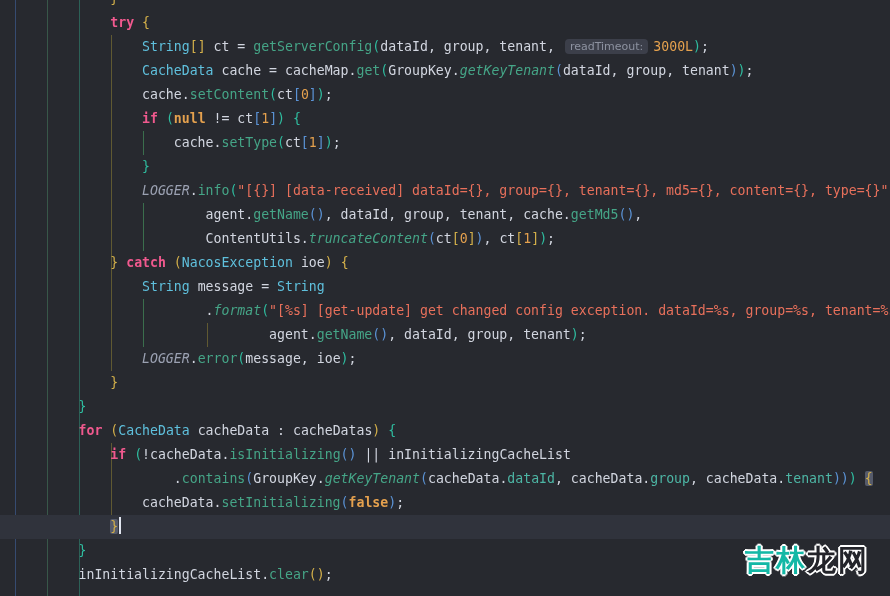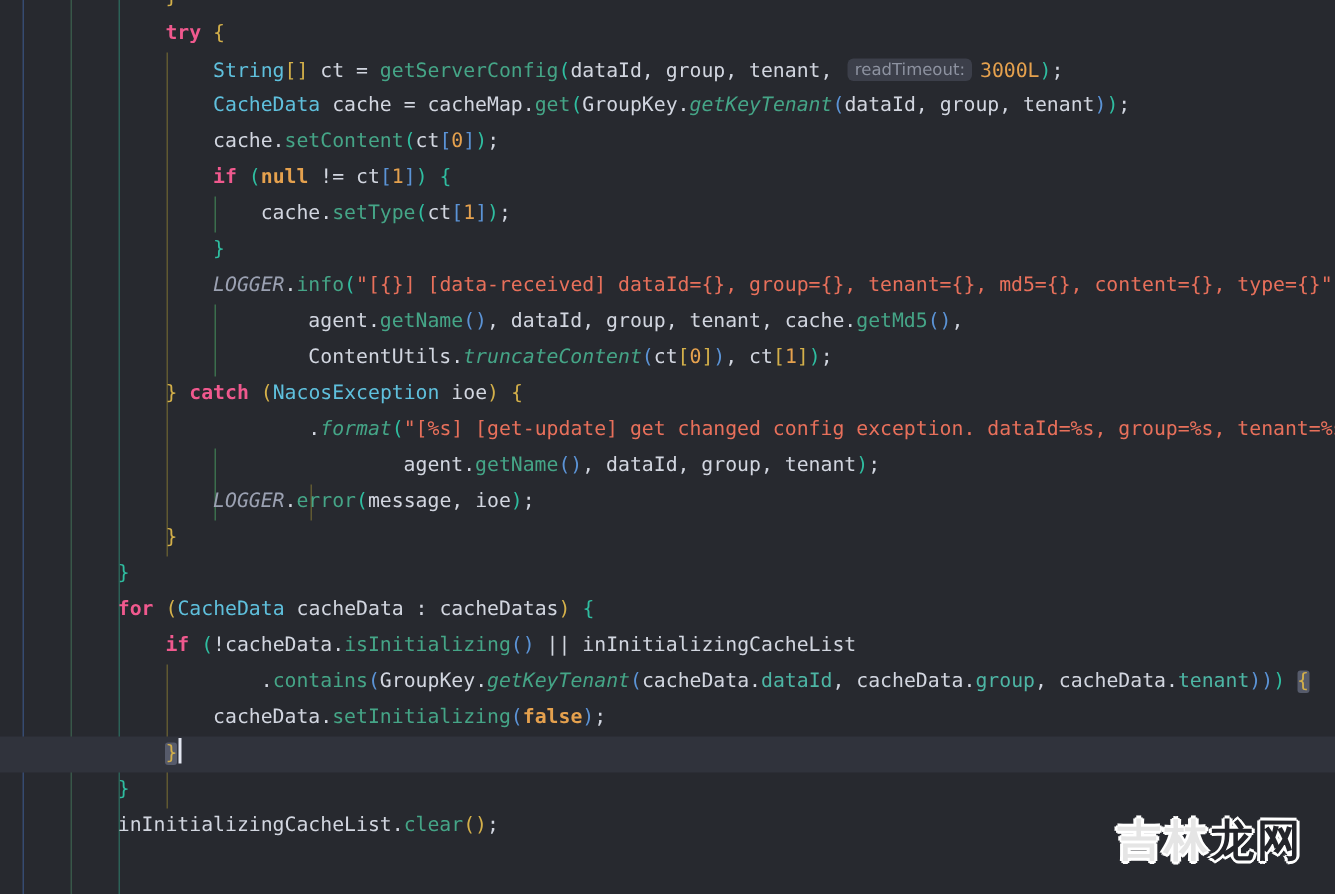--- a/index.html
+++ b/index.html
@@ -63,29 +63,30 @@
       <div class="code-line"><span style="color: rgb(210, 214, 224);">                </span><span style="color: rgb(95, 192, 221);">String</span><span style="color: rgb(212, 176, 74);">[]</span><span style="color: rgb(210, 214, 224);"> ct = </span><span style="color: rgb(69, 165, 135);">getServerConfig</span><span style="color: rgb(47, 189, 160);">(</span><span style="color: rgb(210, 214, 224);">dataId, group, tenant, </span><span class="inlay-hint" style="color: rgb(141, 146, 160); background: rgb(60, 63, 74);">readTimeout:</span><span style="color: rgb(229, 161, 78);">3000L</span><span style="color: rgb(47, 189, 160);">)</span><span style="color: rgb(210, 214, 224);">;</span></div>
       <div class="code-line"><span style="color: rgb(210, 214, 224);">                </span><span style="color: rgb(95, 192, 221);">CacheData</span><span style="color: rgb(210, 214, 224);"> cache = cacheMap.</span><span style="color: rgb(69, 165, 135);">get</span><span style="color: rgb(47, 189, 160);">(</span><span style="color: rgb(210, 214, 224);">GroupKey.</span><span style="color: rgb(69, 165, 135); font-style: italic;">getKeyTenant</span><span style="color: rgb(91, 147, 214);">(</span><span style="color: rgb(210, 214, 224);">dataId, group, tenant</span><span style="color: rgb(91, 147, 214);">)</span><span style="color: rgb(47, 189, 160);">)</span><span style="color: rgb(210, 214, 224);">;</span></div>
       <div class="code-line"><span style="color: rgb(210, 214, 224);">                </span><span style="color: rgb(210, 214, 224);">cache.</span><span style="color: rgb(69, 165, 135);">setContent</span><span style="color: rgb(47, 189, 160);">(</span><span style="color: rgb(210, 214, 224);">ct</span><span style="color: rgb(91, 147, 214);">[</span><span style="color: rgb(229, 161, 78);">0</span><span style="color: rgb(91, 147, 214);">]</span><span style="color: rgb(47, 189, 160);">)</span><span style="color: rgb(210, 214, 224);">;</span></div>
       <div class="code-line"><span style="color: rgb(210, 214, 224);">                </span><span style="color: rgb(240, 89, 142); font-weight: bold;">if</span><span style="color: rgb(210, 214, 224);"> </span><span style="color: rgb(47, 189, 160);">(</span><span style="color: rgb(229, 161, 78); font-weight: bold;">null</span><span style="color: rgb(210, 214, 224);"> != ct</span><span style="color: rgb(91, 147, 214);">[</span><span style="color: rgb(229, 161, 78);">1</span><span style="color: rgb(91, 147, 214);">]</span><span style="color: rgb(47, 189, 160);">)</span><span style="color: rgb(210, 214, 224);"> </span><span style="color: rgb(47, 189, 160);">{</span></div>
       <div class="code-line"><span style="color: rgb(210, 214, 224);">                    </span><span style="color: rgb(210, 214, 224);">cache.</span><span style="color: rgb(69, 165, 135);">setType</span><span style="color: rgb(47, 189, 160);">(</span><span style="color: rgb(210, 214, 224);">ct</span><span style="color: rgb(91, 147, 214);">[</span><span style="color: rgb(229, 161, 78);">1</span><span style="color: rgb(91, 147, 214);">]</span><span style="color: rgb(47, 189, 160);">)</span><span style="color: rgb(210, 214, 224);">;</span></div>
       <div class="code-line"><span style="color: rgb(210, 214, 224);">                </span><span style="color: rgb(47, 189, 160);">}</span></div>
       <div class="code-line"><span style="color: rgb(210, 214, 224);">                </span><span style="color: rgb(155, 161, 178); font-style: italic;">LOGGER</span><span style="color: rgb(210, 214, 224);">.</span><span style="color: rgb(69, 165, 135);">info</span><span style="color: rgb(47, 189, 160);">(</span><span style="color: rgb(232, 112, 91);">"[{}] [data-received] dataId={}, group={}, tenant={}, md5={}, content={}, type={}"</span><span style="color: rgb(210, 214, 224);">,</span></div>
       <div class="code-line"><span style="color: rgb(210, 214, 224);">                        </span><span style="color: rgb(210, 214, 224);">agent.</span><span style="color: rgb(69, 165, 135);">getName</span><span style="color: rgb(91, 147, 214);">()</span><span style="color: rgb(210, 214, 224);">, dataId, group, tenant, cache.</span><span style="color: rgb(69, 165, 135);">getMd5</span><span style="color: rgb(91, 147, 214);">()</span><span style="color: rgb(210, 214, 224);">,</span></div>
       <div class="code-line"><span style="color: rgb(210, 214, 224);">                        </span><span style="color: rgb(210, 214, 224);">ContentUtils.</span><span style="color: rgb(69, 165, 135); font-style: italic;">truncateContent</span><span style="color: rgb(91, 147, 214);">(</span><span style="color: rgb(210, 214, 224);">ct</span><span style="color: rgb(212, 176, 74);">[</span><span style="color: rgb(229, 161, 78);">0</span><span style="color: rgb(212, 176, 74);">]</span><span style="color: rgb(91, 147, 214);">)</span><span style="color: rgb(210, 214, 224);">, ct</span><span style="color: rgb(212, 176, 74);">[</span><span style="color: rgb(229, 161, 78);">1</span><span style="color: rgb(212, 176, 74);">]</span><span style="color: rgb(47, 189, 160);">)</span><span style="color: rgb(210, 214, 224);">;</span></div>
       <div class="code-line"><span style="color: rgb(210, 214, 224);">            </span><span style="color: rgb(212, 176, 74);">}</span><span style="color: rgb(210, 214, 224);"> </span><span style="color: rgb(240, 89, 142); font-weight: bold;">catch</span><span style="color: rgb(210, 214, 224);"> </span><span style="color: rgb(212, 176, 74);">(</span><span style="color: rgb(95, 192, 221);">NacosException</span><span style="color: rgb(210, 214, 224);"> ioe</span><span style="color: rgb(212, 176, 74);">)</span><span style="color: rgb(210, 214, 224);"> </span><span style="color: rgb(212, 176, 74);">{</span></div>
+      <div class="code-line"><span style="color: rgb(210, 214, 224);">                </span><span style="color: rgb(95, 192, 221);">String</span><span style="color: rgb(210, 214, 224);"> message = </span><span style="color: rgb(95, 192, 221);">String</span></div>
       <div class="code-line"><span style="color: rgb(210, 214, 224);">                        </span><span style="color: rgb(210, 214, 224);">.</span><span style="color: rgb(69, 165, 135); font-style: italic;">format</span><span style="color: rgb(47, 189, 160);">(</span><span style="color: rgb(232, 112, 91);">"[%s] [get-update] get changed config exception. dataId=%s, group=%s, tenant=%s"</span></div>
       <div class="code-line"><span style="color: rgb(210, 214, 224);">                                </span><span style="color: rgb(210, 214, 224);">agent.</span><span style="color: rgb(69, 165, 135);">getName</span><span style="color: rgb(91, 147, 214);">()</span><span style="color: rgb(210, 214, 224);">, dataId, group, tenant</span><span style="color: rgb(47, 189, 160);">)</span><span style="color: rgb(210, 214, 224);">;</span></div>
       <div class="code-line"><span style="color: rgb(210, 214, 224);">                </span><span style="color: rgb(155, 161, 178); font-style: italic;">LOGGER</span><span style="color: rgb(210, 214, 224);">.</span><span style="color: rgb(69, 165, 135);">error</span><span style="color: rgb(47, 189, 160);">(</span><span style="color: rgb(210, 214, 224);">message, ioe</span><span style="color: rgb(47, 189, 160);">)</span><span style="color: rgb(210, 214, 224);">;</span></div>
       <div class="code-line"><span style="color: rgb(210, 214, 224);">            </span><span style="color: rgb(212, 176, 74);">}</span></div>
       <div class="code-line"><span style="color: rgb(210, 214, 224);">        </span><span style="color: rgb(47, 189, 160);">}</span></div>
       <div class="code-line"><span style="color: rgb(210, 214, 224);">        </span><span style="color: rgb(240, 89, 142); font-weight: bold;">for</span><span style="color: rgb(210, 214, 224);"> </span><span style="color: rgb(212, 176, 74);">(</span><span style="color: rgb(95, 192, 221);">CacheData</span><span style="color: rgb(210, 214, 224);"> cacheData : cacheDatas</span><span style="color: rgb(212, 176, 74);">)</span><span style="color: rgb(210, 214, 224);"> </span><span style="color: rgb(47, 189, 160);">{</span></div>
       <div class="code-line"><span style="color: rgb(210, 214, 224);">            </span><span style="color: rgb(240, 89, 142); font-weight: bold;">if</span><span style="color: rgb(210, 214, 224);"> </span><span style="color: rgb(47, 189, 160);">(</span><span style="color: rgb(210, 214, 224);">!cacheData.</span><span style="color: rgb(69, 165, 135);">isInitializing</span><span style="color: rgb(91, 147, 214);">()</span><span style="color: rgb(210, 214, 224);"> || inInitializingCacheList</span></div>
       <div class="code-line"><span style="color: rgb(210, 214, 224);">                    </span><span style="color: rgb(210, 214, 224);">.</span><span style="color: rgb(69, 165, 135);">contains</span><span style="color: rgb(91, 147, 214);">(</span><span style="color: rgb(210, 214, 224);">GroupKey.</span><span style="color: rgb(69, 165, 135); font-style: italic;">getKeyTenant</span><span style="color: rgb(91, 147, 214);">(</span><span style="color: rgb(210, 214, 224);">cacheData.</span><span style="color: rgb(77, 182, 165);">dataId</span><span style="color: rgb(210, 214, 224);">, cacheData.</span><span style="color: rgb(77, 182, 165);">group</span><span style="color: rgb(210, 214, 224);">, cacheData.</span><span style="color: rgb(77, 182, 165);">tenant</span><span style="color: rgb(91, 147, 214);">)</span><span style="color: rgb(91, 147, 214);">)</span><span style="color: rgb(47, 189, 160);">)</span><span style="color: rgb(210, 214, 224);"> </span><span class="brace-box" style="color: rgb(212, 176, 74); background: rgb(86, 91, 107);">{</span></div>
       <div class="code-line"><span style="color: rgb(210, 214, 224);">                </span><span style="color: rgb(210, 214, 224);">cacheData.</span><span style="color: rgb(69, 165, 135);">setInitializing</span><span style="color: rgb(91, 147, 214);">(</span><span style="color: rgb(229, 161, 78); font-weight: bold;">false</span><span style="color: rgb(91, 147, 214);">)</span><span style="color: rgb(210, 214, 224);">;</span></div>
       <div class="code-line current" style="background: rgb(48, 51, 60);"><span style="color: rgb(210, 214, 224);">            </span><span class="brace-box" style="color: rgb(212, 176, 74); background: rgb(86, 91, 107);">}</span><span class="caret" style="background: rgb(226, 230, 240);"></span></div>
       <div class="code-line"><span style="color: rgb(210, 214, 224);">        </span><span style="color: rgb(47, 189, 160);">}</span></div>
       <div class="code-line"><span style="color: rgb(210, 214, 224);">        </span><span style="color: rgb(210, 214, 224);">inInitializingCacheList.</span><span style="color: rgb(69, 165, 135);">clear</span><span style="color: rgb(212, 176, 74);">()</span><span style="color: rgb(210, 214, 224);">;</span></div>
     </div>
   <div class="watermark">
-    <span id="wm1" style="color: #e5e5e5;">吉林</span><span id="wm2" style="color: rgb(35, 36, 42);">龙网</span>
+    <span id="wm1" style="color: #14b8a6;">吉林</span><span id="wm2" style="color: rgb(35, 36, 42);">龙网</span>
   </div>
 </div>
 
 </body></html>

